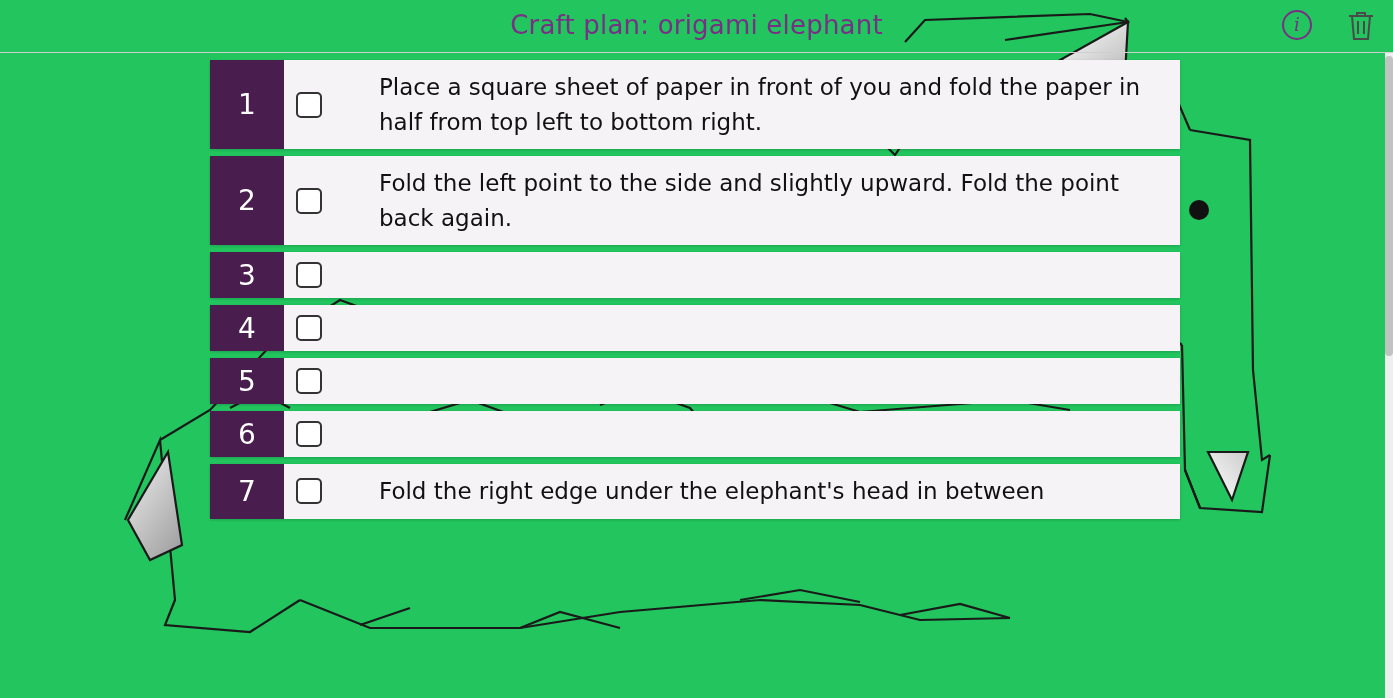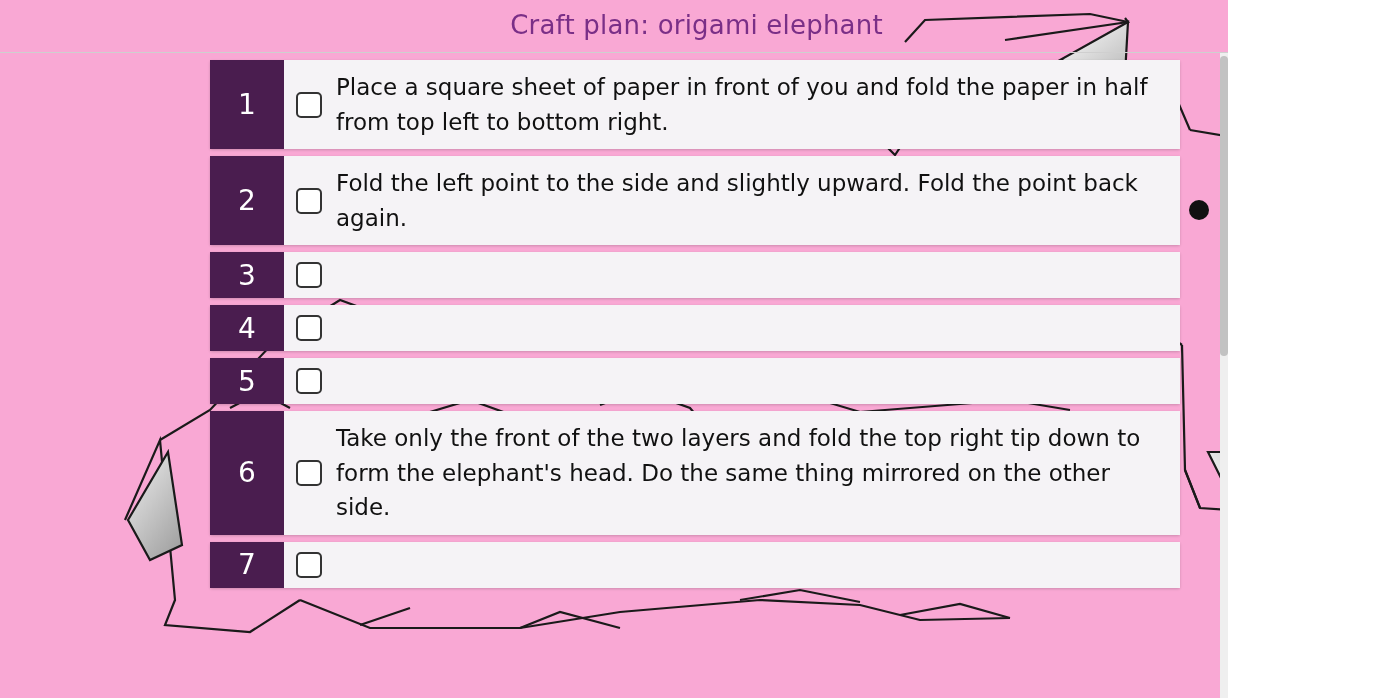--- a/index.html
+++ b/index.html
@@ -7,25 +7,24 @@
     padding: 0;
     width: 1393px;
     height: 698px;
     overflow: hidden;
     background: #ffffff;
     font-family: "DejaVu Sans", sans-serif;
   }
 
   #app {
     position: relative;
-    width: 1196px;
+    width: 1393px;
     height: 698px;
     overflow: hidden;
-    background: #f9a8d4;
-    padding-left: 32px;
+    background: #22c55e;
   }
 
   
   .header {
     position: absolute;
     top: 0; left: 0;
     width: 1393px;
     height: 53px;
     box-sizing: border-box;
     border-bottom: 1px solid #cfcfcf;
@@ -108,20 +107,21 @@
     justify-content: center;
     font-family: "DejaVu Sans", sans-serif;
   }
   .step-body {
     flex: 1 1 auto;
     display: flex;
     align-items: center;
     padding: 10px 14px 10px 12px;
     background: #f5f3f6;
     box-sizing: border-box;
+    gap: 43px;
   }
   .step-check {
     flex: 0 0 26px;
     width: 26px;
     height: 26px;
     border: 2px solid #333333;
     border-radius: 5px;
     background: #ffffff;
     margin-right: 14px;
     cursor: pointer;
@@ -275,28 +275,28 @@
       <div class="step-num">5</div>
       <div class="step-body">
         <div class="step-check"></div>
       </div>
     </div>
 
     <div class="step-row">
       <div class="step-num">6</div>
       <div class="step-body">
         <div class="step-check"></div>
-        <div class="step-text">Take only the front of the two layers and fold the top right tip down to form the elephant's head. Do the same thing mirrored on the other side.</div>
       </div>
     </div>
 
     <div class="step-row clipped">
       <div class="step-num">7</div>
       <div class="step-body">
         <div class="step-check"></div>
+        <div class="step-text">Fold the right edge under the elephant's head in between</div>
       </div>
     </div>
 
   </div>
 
   <div class="scroll-track"></div>
   <div class="scroll-thumb"></div>
 
 </div>
 

